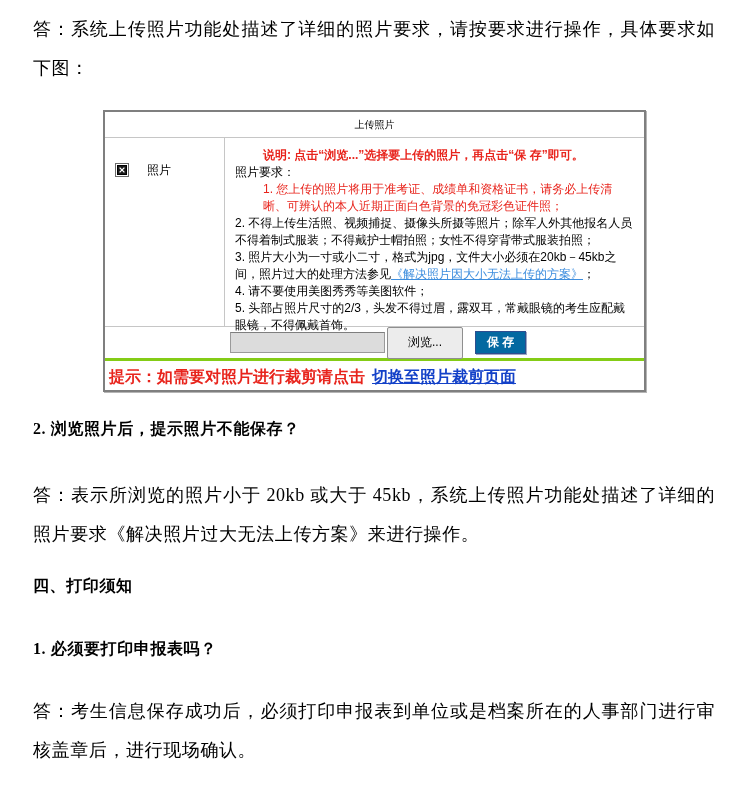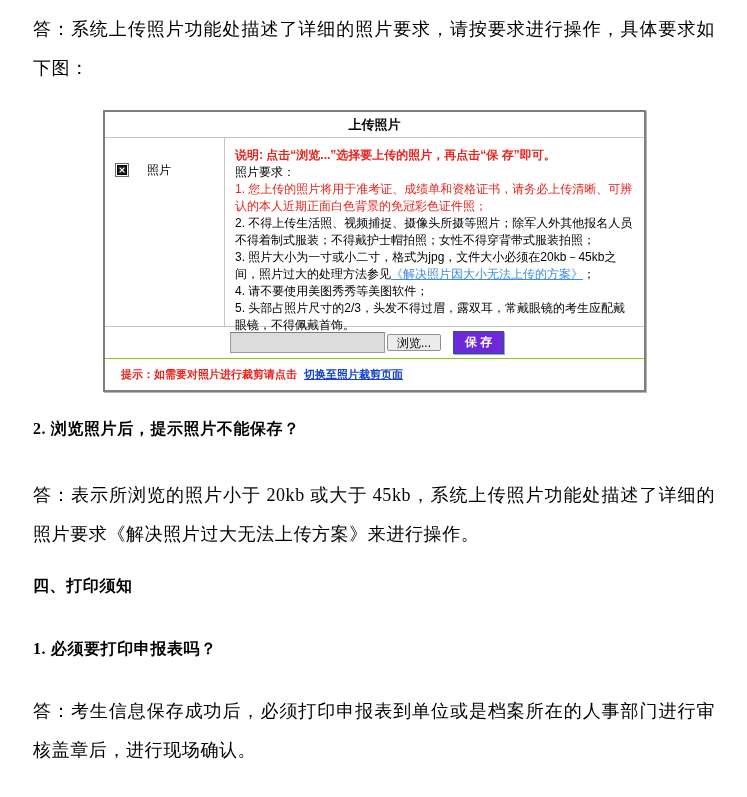--- a/index.html
+++ b/index.html
@@ -12,45 +12,45 @@
   .h-q2  { margin-top:17px; }
   .p2    { margin-top:27px; }
   .h-s4  { margin-top:12px; }
   .h-q41 { margin-top:23px; }
   .p3    { margin-top:23px; }
 
   
   .dialog { width:543px; margin:22px 0 0 70px; border:2px solid #7f7f7f; background:#fff;
             font-family:"Liberation Sans","DejaVu Sans",sans-serif; font-size:12px;
             letter-spacing:0; text-align:left; box-shadow:1px 1px 0 #b5b5b5; }
-  .dlg-title { height:26px; line-height:26px; text-align:center; font-weight:bold;
-               font-size:13px; border-bottom:1px solid #c6c6c6; }
+  .dlg-title { height:26px; line-height:26px; text-align:center; font-weight:normal;
+               font-size:10px; border-bottom:1px solid #c6c6c6; }
   .dlg-body { display:flex; height:188px; }
   .dlg-left { width:120px; border-right:1px solid #c6c6c6; padding:24px 0 0 10px;
               display:flex; align-items:flex-start; gap:18px; }
   .photo-ic { flex:0 0 auto; margin-top:1px; }
   .dlg-right { flex:1; padding:9px 10px 0 10px; line-height:17px; }
-  .red   { color:#e8241c; }
+  .red   { color:#e8241c;margin-left:28px; }
   .bold  { font-weight:bold; }
   .req-link { color:#3e8ede; text-decoration:underline; cursor:pointer; }
 
   .dlg-buttons { display:flex; align-items:center; height:32px;
                  border-top:1px solid #c6c6c6; padding-left:125px; }
   .file-field { width:155px; height:21px; background:#dcdcdc; border:1px solid #9a9a9a;
                 border-top-color:#7e7e7e; font-size:12px; padding:0 4px;
                 font-family:"Liberation Sans","DejaVu Sans",sans-serif; }
-  .browse-btn { height:17px; margin-left:2px; padding:0 9px; background:#ececec;
+  .browse-btn { height:32px; margin-left:2px; padding:0 20px; background:#ececec;
                 border:1px solid #8f8f8f; border-radius:2px; font-size:12px; cursor:pointer;
                 font-family:"Liberation Sans","DejaVu Sans",sans-serif; }
-  .save-btn { height:23px; margin-left:12px; padding:0 11px; background:#6d28d9;
+  .save-btn { height:23px; margin-left:12px; padding:0 11px; background:#0369a1;
               border:1px solid #2d4e8f; color:#fff; font-weight:bold; font-size:12px;
               cursor:pointer; box-shadow:1px 1px 0 #9aa8c4;
               font-family:"Liberation Sans","DejaVu Sans",sans-serif; }
-  .dlg-hint { height:32px; line-height:31px; border-top:1px solid #84cc16;
-              padding-left:16px; font-weight:bold; font-size:11px; white-space:nowrap; }
+  .dlg-hint { height:32px; line-height:31px; border-top:3px solid #84cc16;
+              padding-left:4px; font-weight:bold; font-size:16px; white-space:nowrap; }
   .hint-red { color:#e8241c; }
   .hint-link { color:#1341c8; text-decoration:underline; margin-left:7px; cursor:pointer; }
 </style>
 </head>
 <body>
 
 <div class="page">
 
   <p class="para">答：系统上传照片功能处描述了详细的照片要求，请按要求进行操作，具体要求如下图：</p>
 

